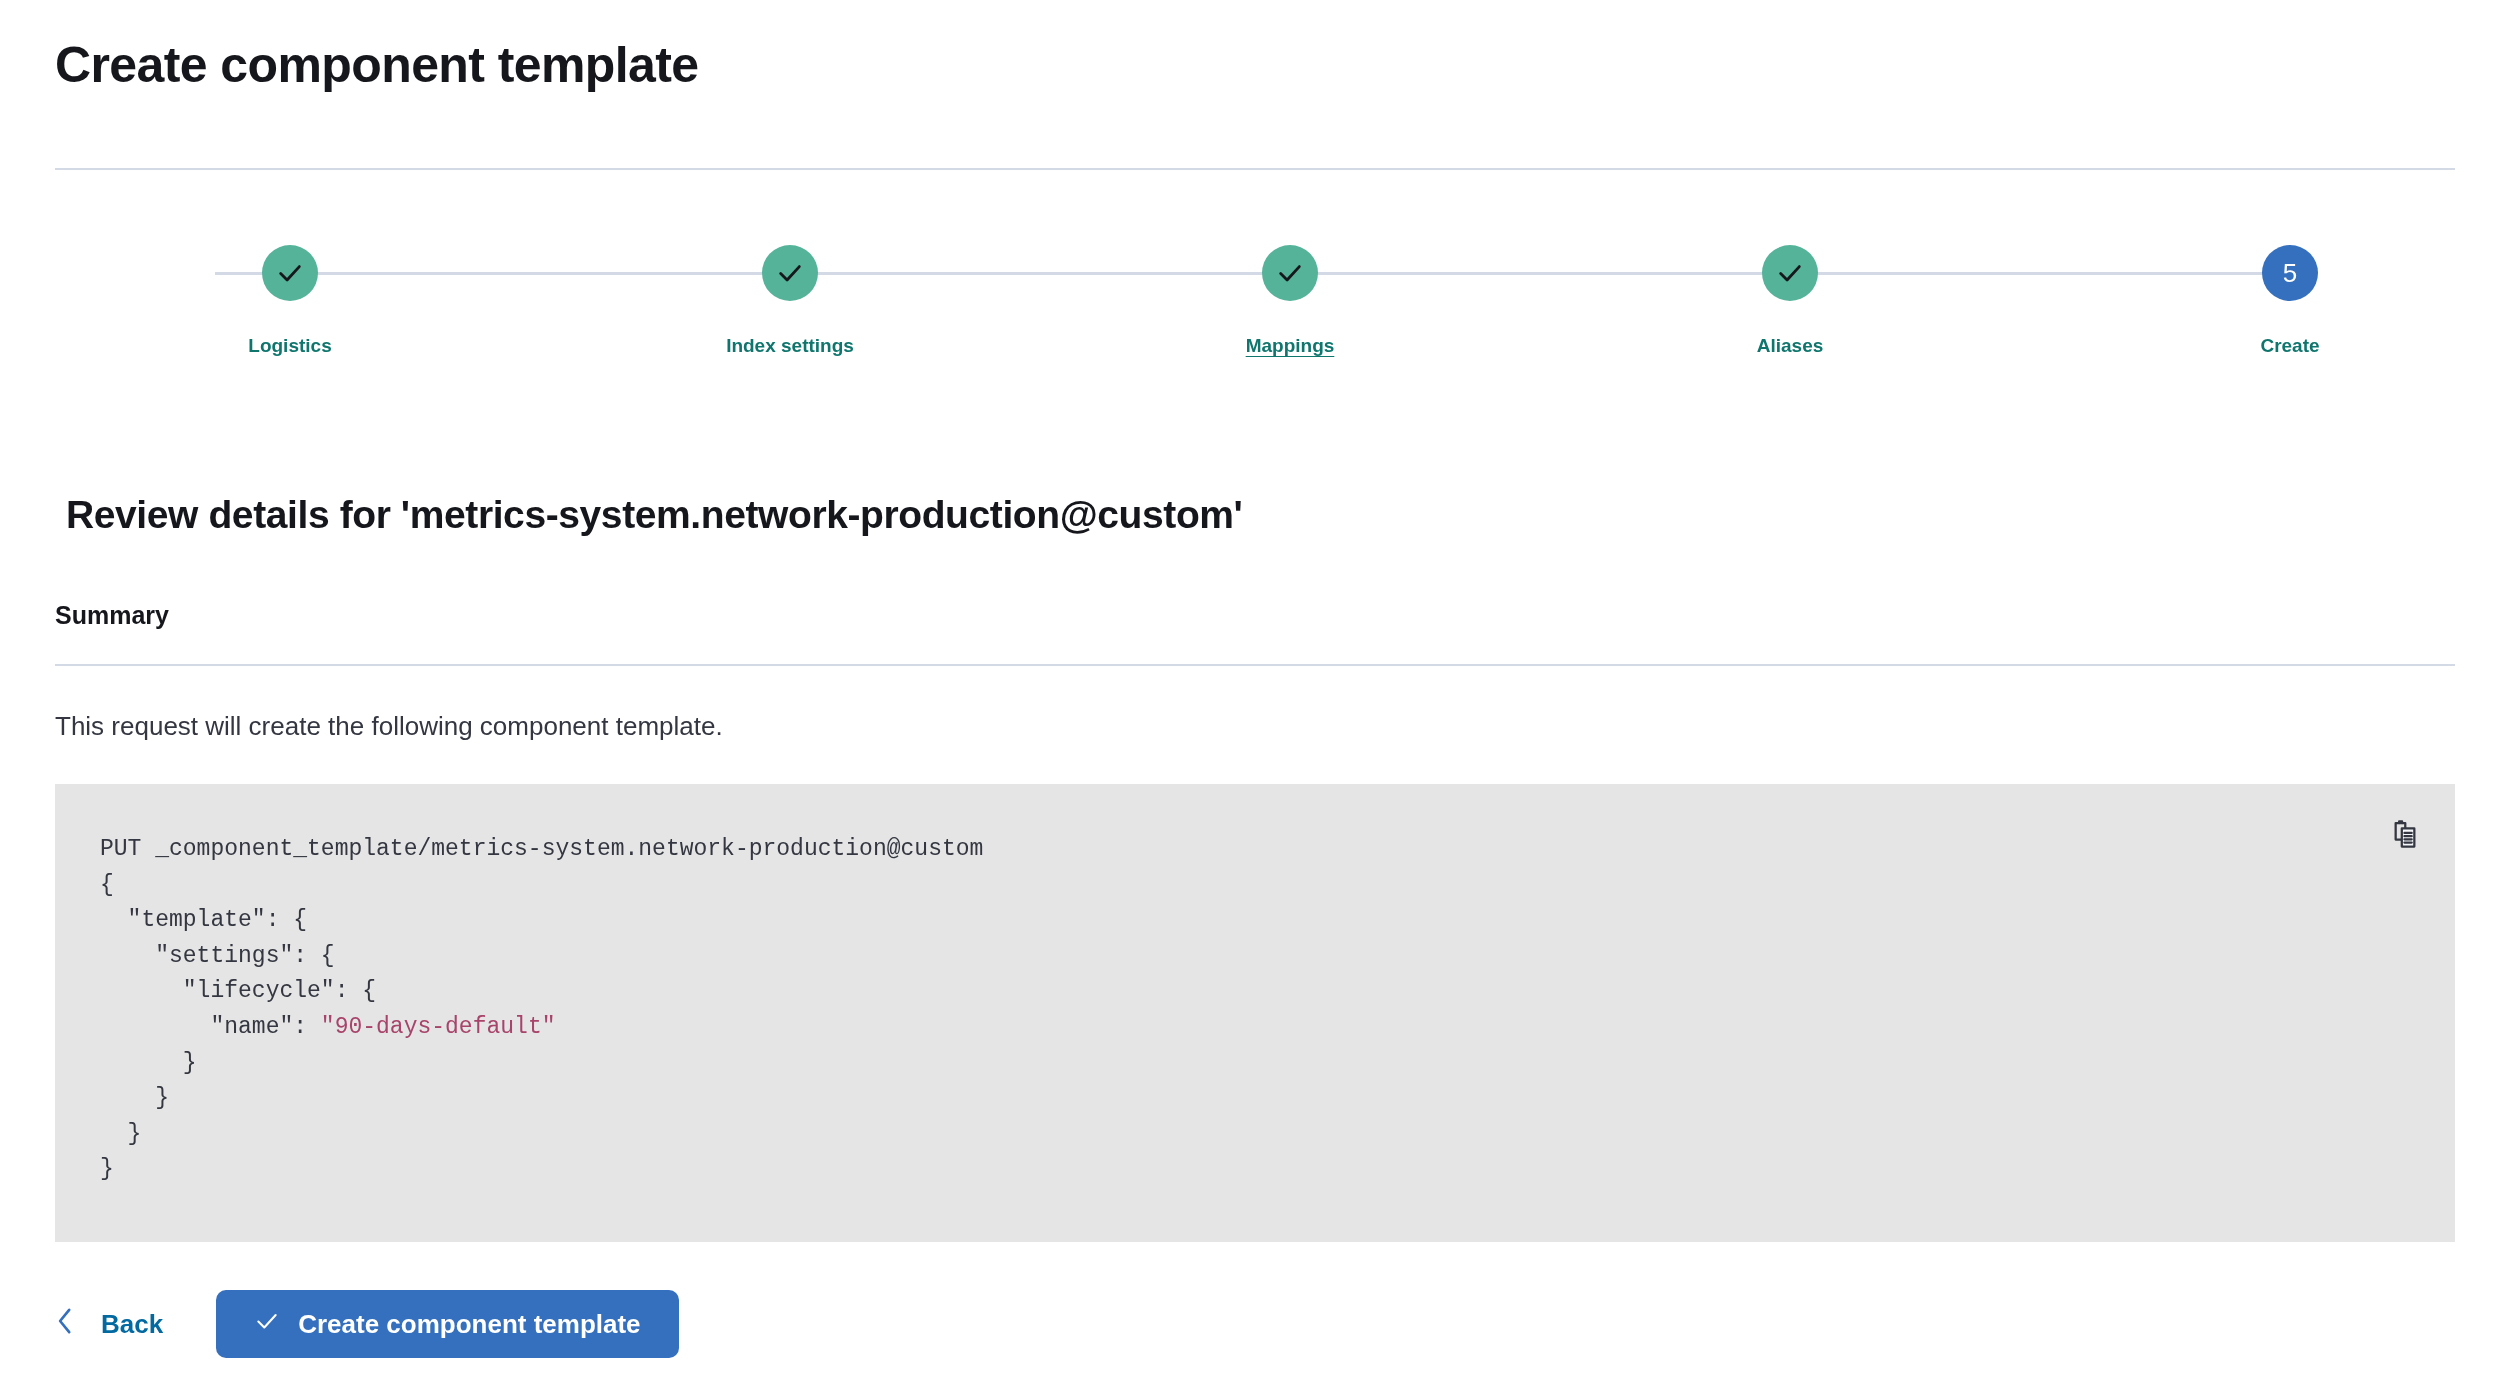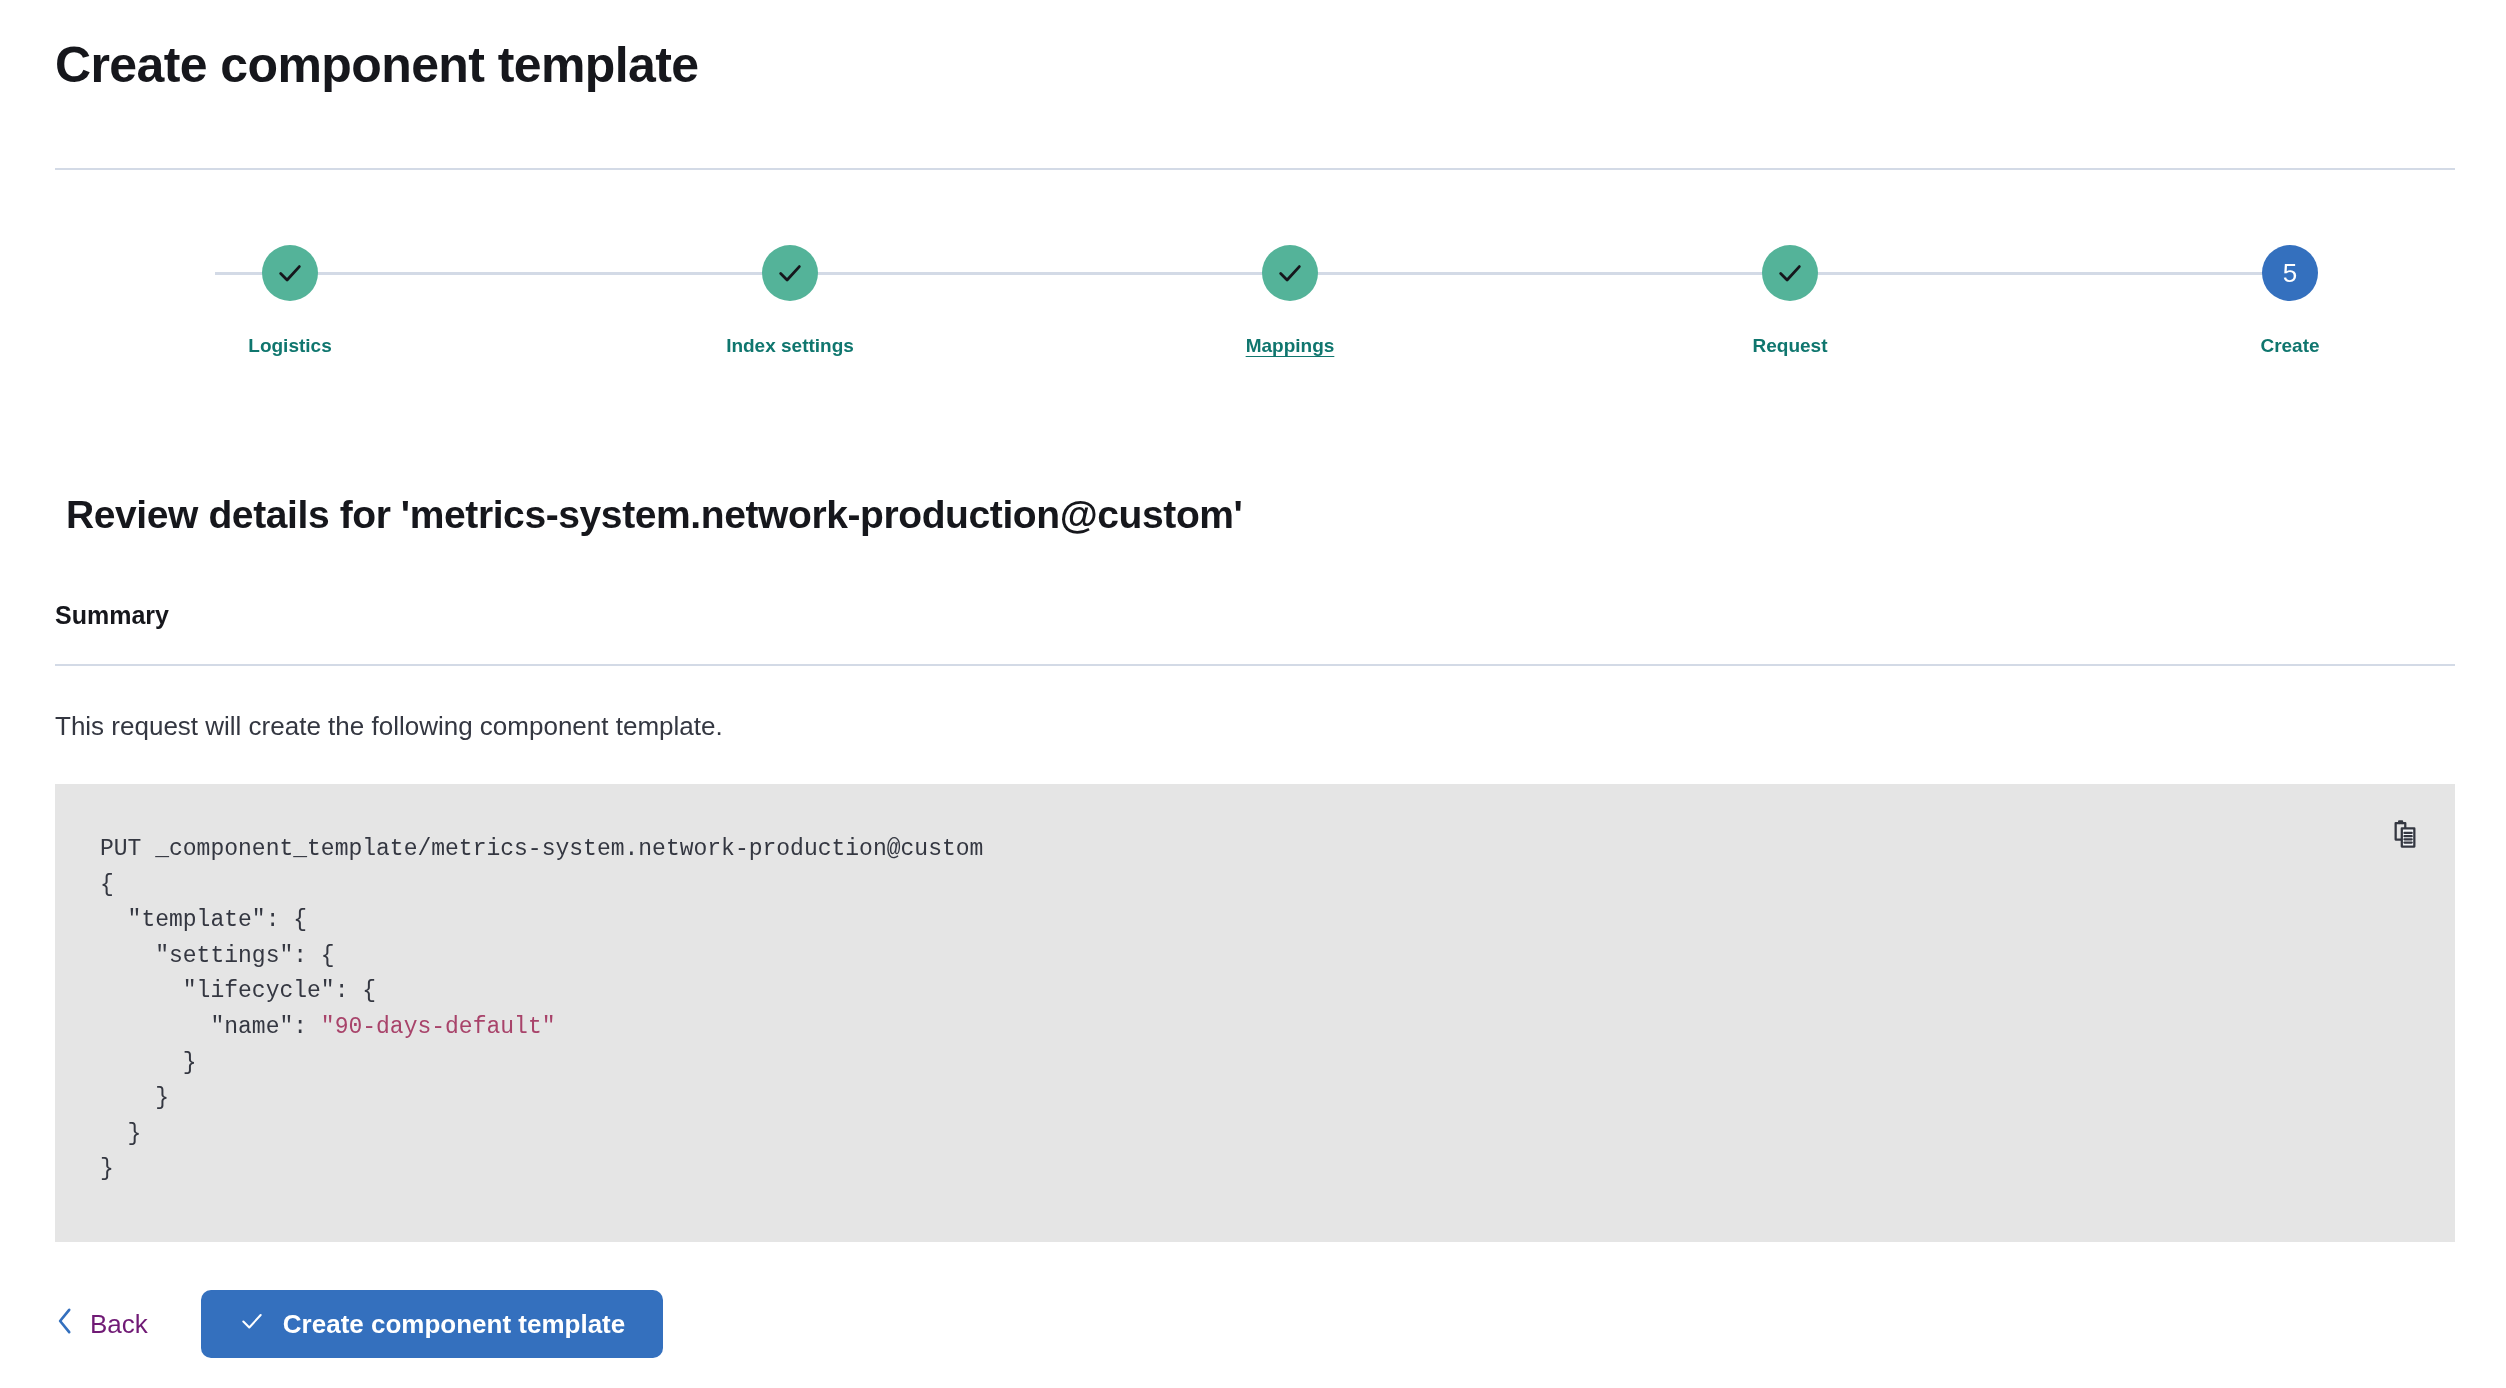--- a/index.html
+++ b/index.html
@@ -208,24 +208,24 @@
     position: absolute;
     left: 55px;
     top: 1290px;
     display: flex;
     align-items: center;
     gap: 53px;
   }
   .back-btn {
     display: flex;
     align-items: center;
-    gap: 15px;
-    color: #701a75;
+    gap: 26px;
+    color: #0369a1;
     font-size: 26px;
-    font-weight: 400;
+    font-weight: 700;
     line-height: 30px;
     background: transparent;
     border: none;
     padding: 0;
     cursor: pointer;
     font-family: "Liberation Sans", sans-serif;
     white-space: nowrap;
   }
   .primary-btn {
     display: flex;
@@ -292,21 +292,21 @@
     </div>
 
     <div class="step" style="left:1735px;">
       <div class="step-circle done">
         <span>
           <svg width="28" height="28" viewBox="0 0 24 24" fill="none" stroke="#16171c" stroke-width="2.4" stroke-linecap="round" stroke-linejoin="round">
               <polyline points="4,12.5 9.5,18 20,6.5"></polyline>
             </svg>
         </span>
       </div>
-      <div class="step-label">Request</div>
+      <div class="step-label">Aliases</div>
     </div>
 
     <div class="step" style="left:2235px;">
       <div class="step-circle current">
         <span class="num">5</span>
       </div>
       <div class="step-label">Create</div>
     </div>
   </div>
 

